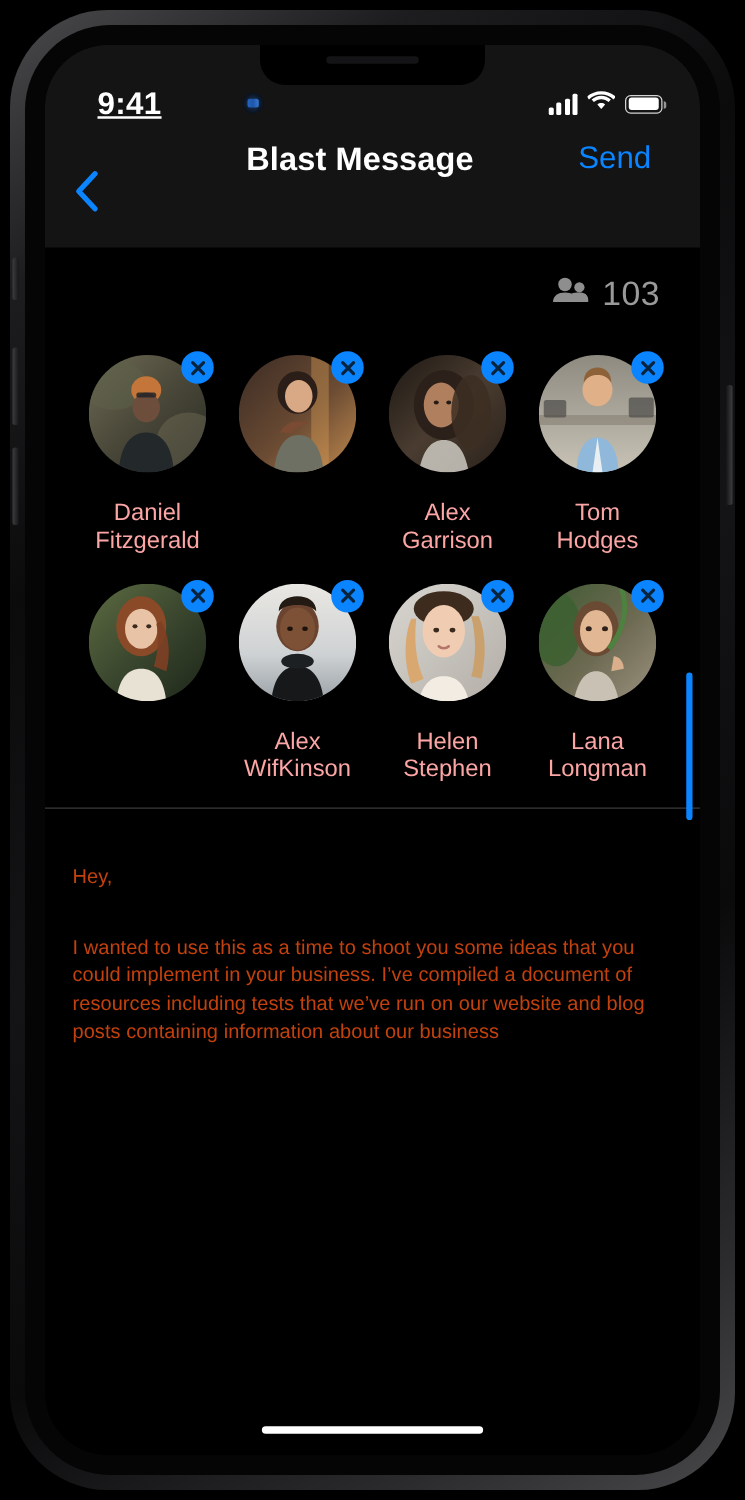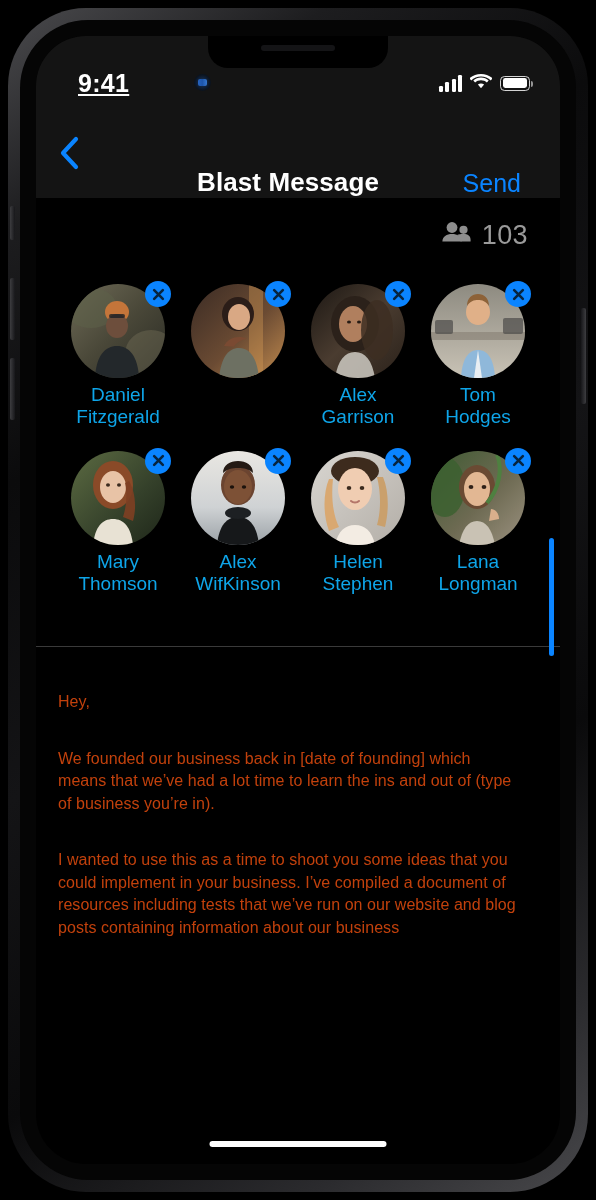--- a/index.html
+++ b/index.html
@@ -138,21 +138,21 @@
   }
   .battery-fill { background: #fff; height: 100%; width: 100%; border-radius: 2.4px; }
 
   
   .nav-bar {
     position: absolute;
     left: 0; top: 76px;
     width: 100%; height: 86px;
     background: #141414;
     display: flex;
-    align-items: flex-end;
+    align-items: flex-start;
     z-index: 20;
   }
   .nav-back {
     width: 90px;
     padding-left: 22px;
     display: flex;
     align-items: center;
     height: 100%;
     cursor: pointer;
   }
@@ -227,22 +227,22 @@
     background: #0a84ff;
     display: flex;
     align-items: center;
     justify-content: center;
     cursor: pointer;
     z-index: 5;
   }
   .remove-badge svg { width: 13px; height: 13px; display: block; }
 
   .avatar-name {
-    margin-top: 6px;
-    color: #0ea5e9;
+    margin-top: 22px;
+    color: #fca5a5;
     font-size: 19px;
     line-height: 1.18;
     text-align: center;
     max-width: 112px;
   }
 
   .scroll-indicator {
     position: absolute;
     right: 6px;
     top: 278px;
@@ -513,24 +513,20 @@
             </svg>
           </div>
           <div class="remove-badge">
             <span>
               <svg viewBox="0 0 12 12">
                   <path d="M2 2 L10 10 M10 2 L2 10" stroke="#07243f" stroke-width="2.4" stroke-linecap="round"></path>
                 </svg>
             </span>
           </div>
         </div>
-        <div class="avatar-name">
-          <span>Mary</span><br>
-          <span>Thomson</span>
-        </div>
       </div>
 
       <div class="avatar-cell">
         <div class="avatar-wrap">
           <div class="avatar-img">
             <svg viewBox="0 0 94 94" preserveAspectRatio="xMidYMid slice">
               <defs>
                   <linearGradient id="g6" x1="0" y1="0" x2="0" y2="1">
                 <stop offset="0" stop-color="#e9e7e2"></stop>
                     <stop offset=".6" stop-color="#cfd2d4"></stop>
@@ -633,18 +629,17 @@
       </div>
 
       <div class="scroll-indicator"></div>
     </div>
   </div>
 
   <div class="divider"></div>
 
   <div class="message-body">
     <p>Hey,</p>
-    <p>We founded our business back in [date of founding] which means that we’ve had a lot time to learn the ins and out of (type of business you’re in).</p>
     <p>I wanted to use this as a time to shoot you some ideas that you could implement in your business. I’ve compiled a document of resources including tests that we’ve run on our website and blog posts containing information about our business</p>
   </div>
 
   <div class="home-indicator"></div>
 </div>
 
 </body></html>

